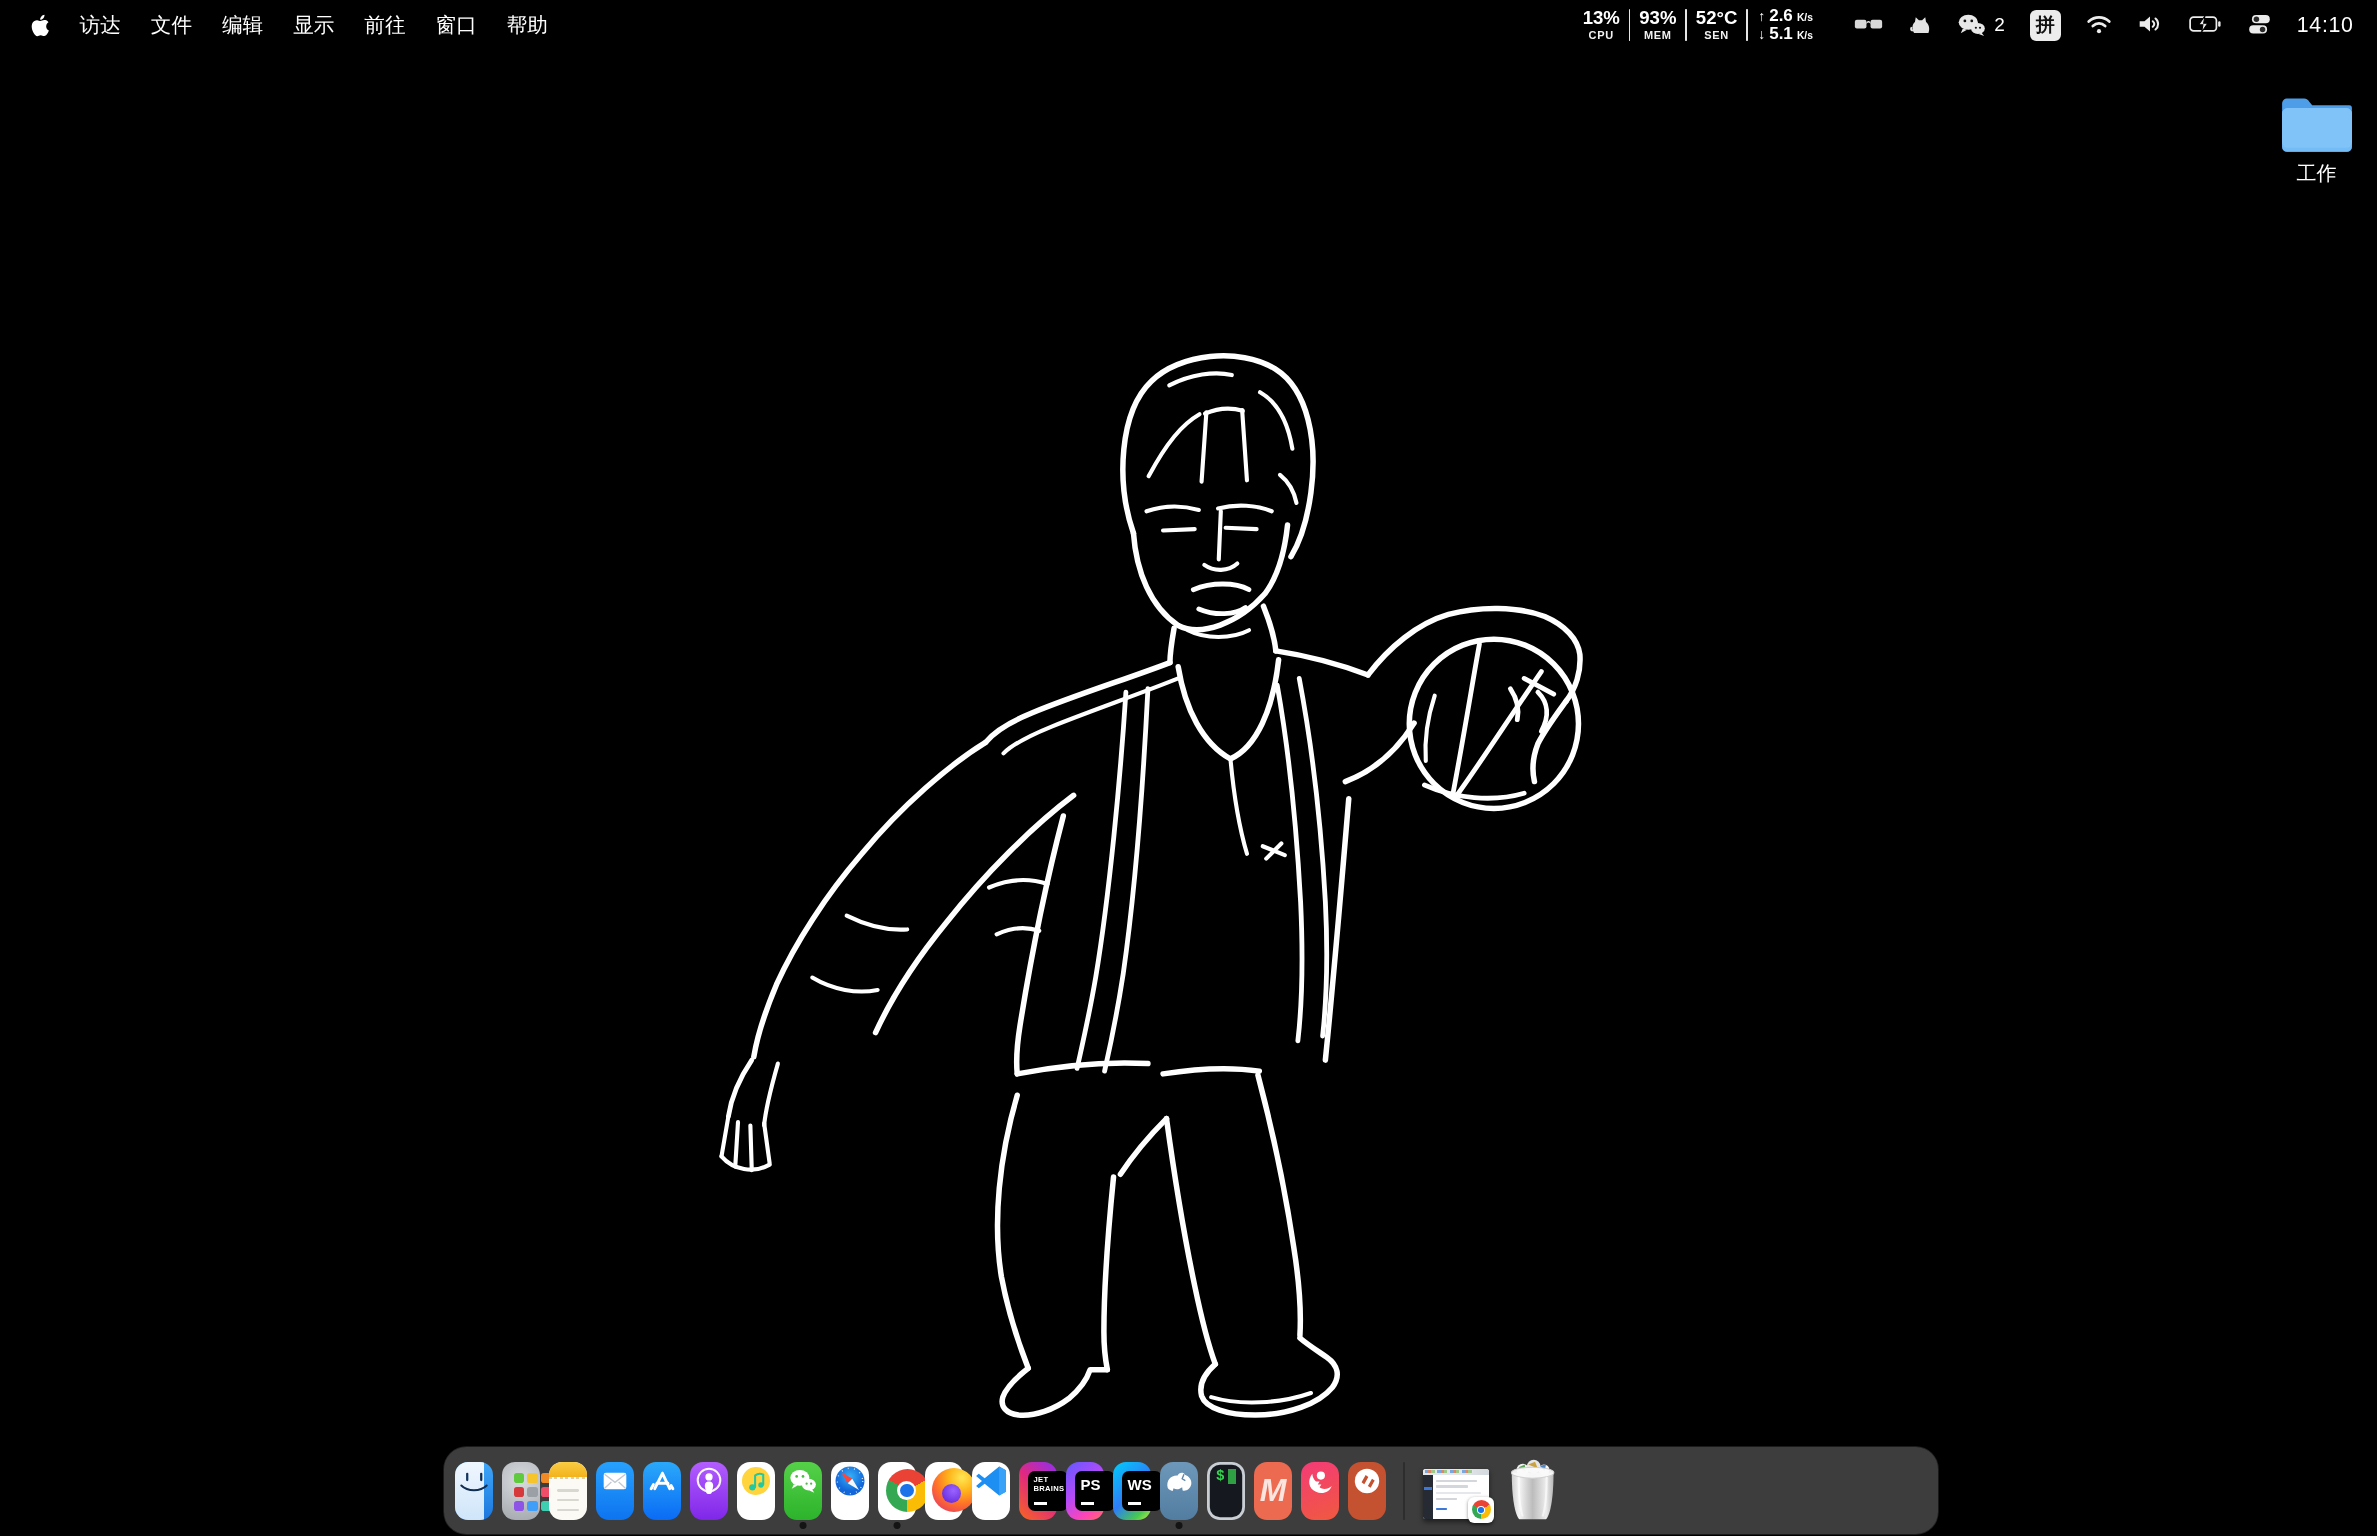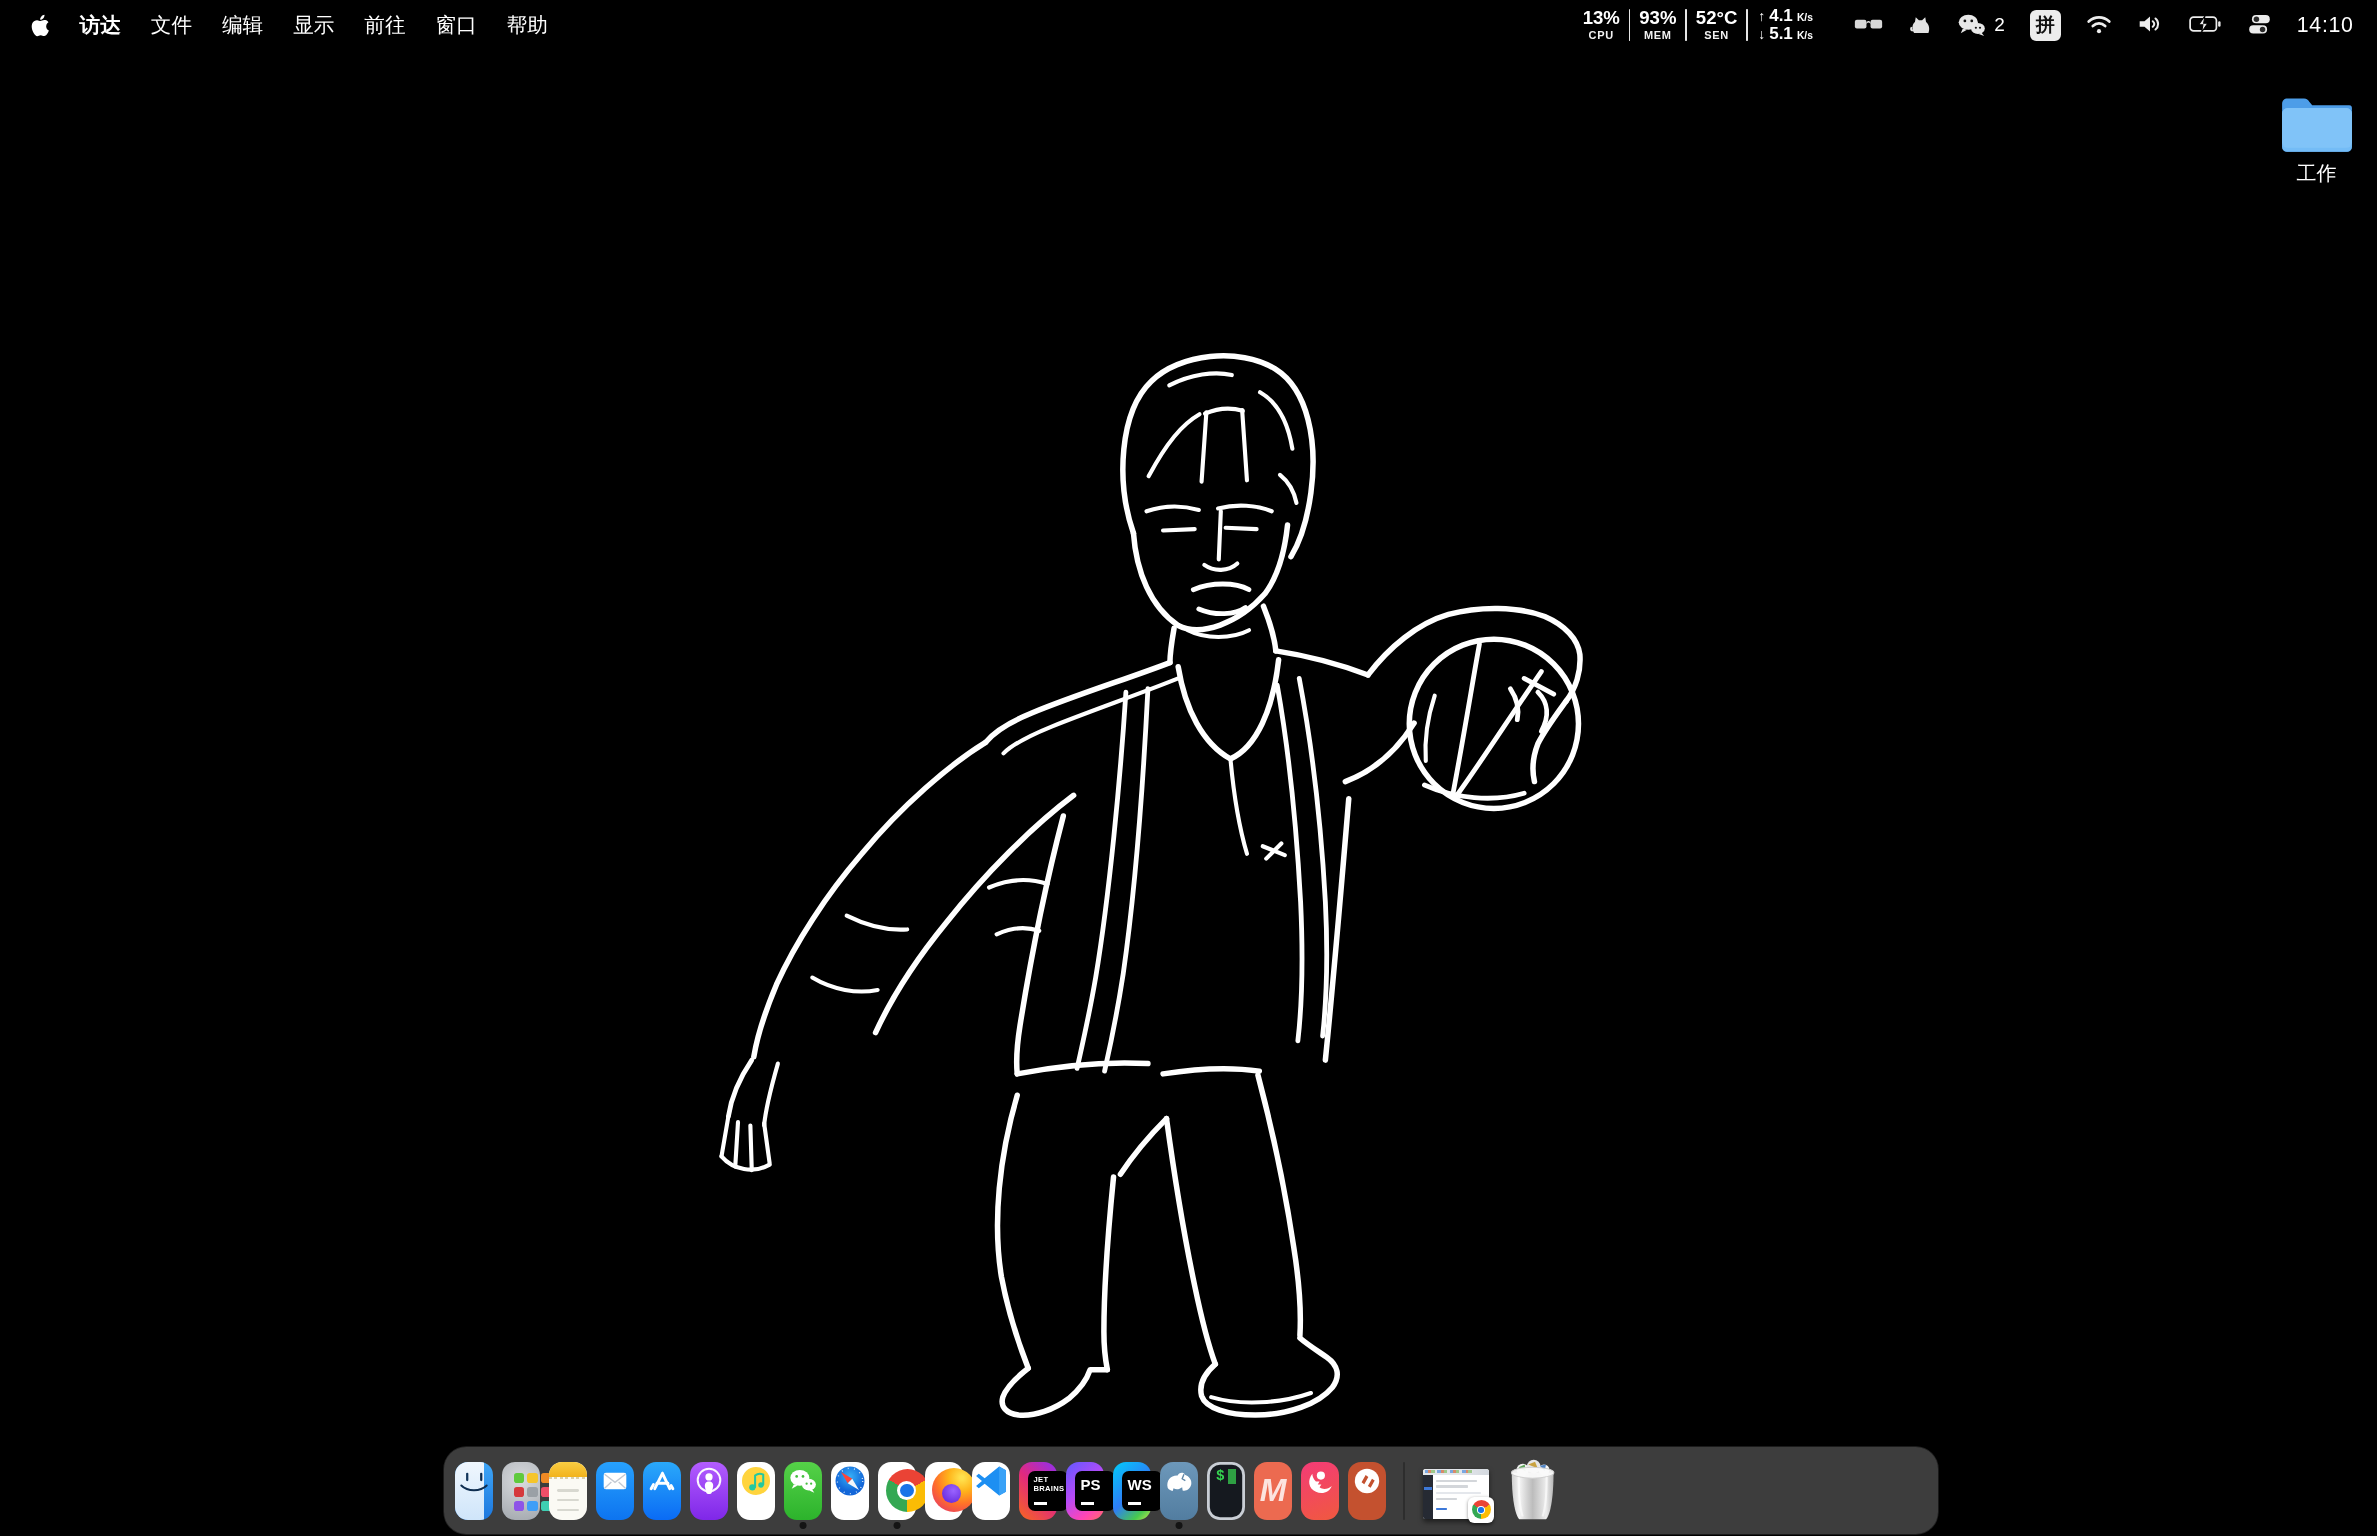--- a/index.html
+++ b/index.html
@@ -5,21 +5,21 @@
   html,body{margin:0;padding:0;background:#000;}
   body{width:2377px;height:1537px;overflow:hidden;position:relative;
        font-family:"Liberation Sans",sans-serif;color:#fff;-webkit-font-smoothing:antialiased;}
 
   
   .menubar{position:absolute;top:0;left:0;right:0;height:50px;background:#000;
            display:flex;align-items:center;padding:0 23.4px 0 29px;box-sizing:border-box;z-index:30;}
   .apple{height:25px;width:20.6px;flex:none;display:flex;align-items:center;}
   .menus{display:flex;gap:30px;margin-left:30px;font-size:20.6px;}
   .menus span{cursor:default;}
-  .menus span:first-child{font-weight:700;}
+  .menus span:first-child{font-weight:400;}
   .mb-right{margin-left:auto;display:flex;align-items:center;gap:25px;}
   .stats{display:flex;align-items:center;gap:9px;}
   .stat{text-align:center;line-height:1;}
   .stat .v{font-size:18.6px;font-weight:600;}
   .stat .l{font-size:11px;margin-top:2.8px;font-weight:700;letter-spacing:0.7px;color:#f2f2f2;}
   .sep{width:1.4px;height:32px;background:rgba(255,255,255,.9);border-radius:0.7px;}
   .net{line-height:1;margin-left:1.4px;}
   .net .row{display:flex;align-items:baseline;gap:4.1px;height:18px;}
   .net .arr{font-size:13.8px;font-weight:700;}
   .net .v{font-size:17px;font-weight:700;}
@@ -227,21 +227,21 @@
       </div>
       <div class="sep"></div>
       <div class="stat">
         <div class="v">52°C</div>
         <div class="l">SEN</div>
       </div>
       <div class="sep"></div>
       <div class="net">
         <div class="row">
           <span class="arr">↑</span>
-          <span class="v">4.1</span>
+          <span class="v">2.6</span>
           <span class="u">K/s</span>
         </div>
         <div class="row">
           <span class="arr">↓</span>
           <span class="v">5.1</span>
           <span class="u">K/s</span>
         </div>
       </div>
     </div>
 

